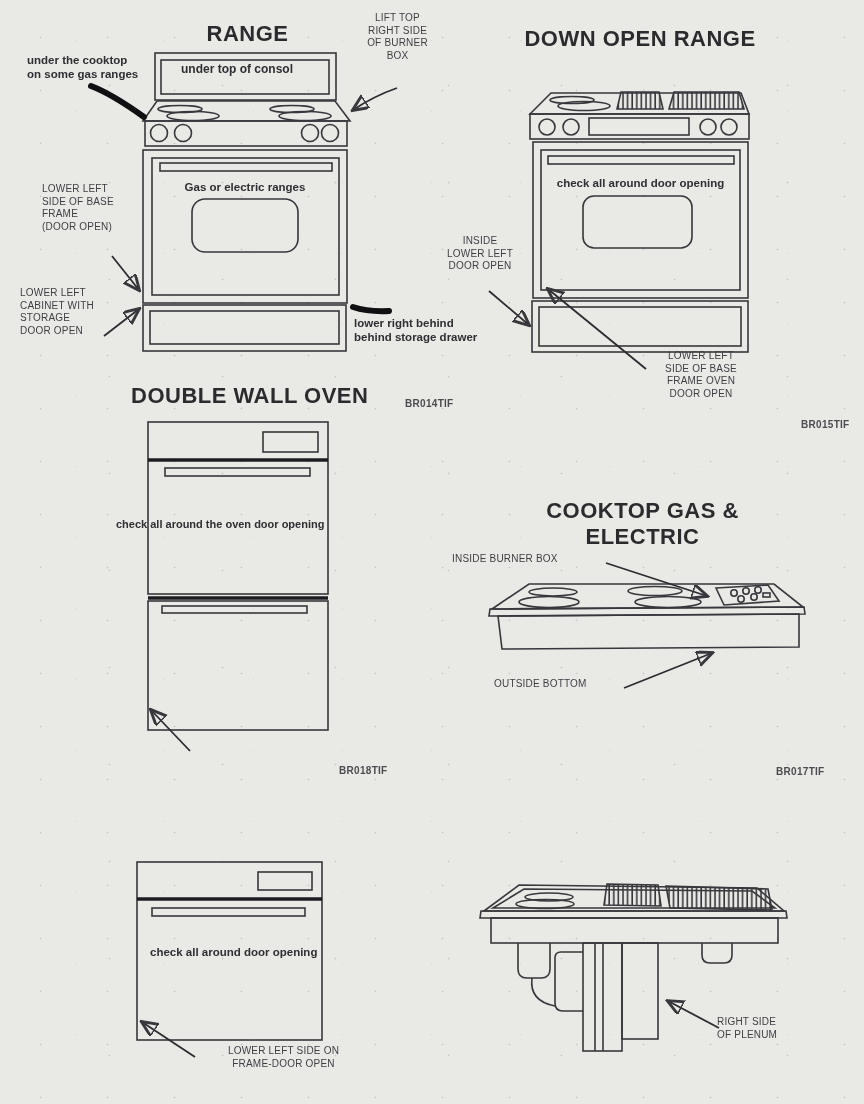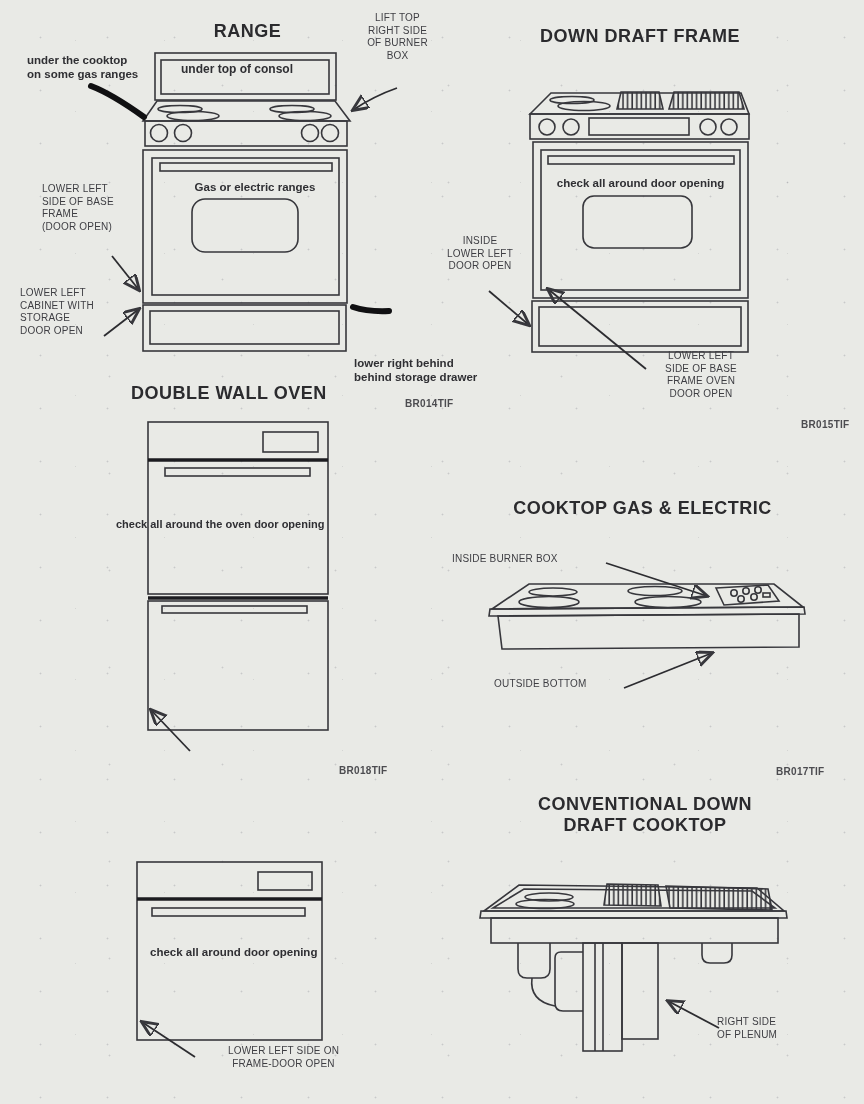--- a/index.html
+++ b/index.html
@@ -18,21 +18,21 @@
   }
   .art{position:absolute;left:0;top:0;}
   .art rect,.art polygon,.art ellipse,.art circle,.art path,.art line{
     fill:none;stroke:#37373c;stroke-width:1.6;
   }
   .art .thick{stroke:#1c1c20;stroke-width:3.4;}
   .art .smudge{stroke:#101012;stroke-width:6;stroke-linecap:round;}
   .art .arrow{stroke:#2c2c30;stroke-width:1.8;}
   .art .hatchfill{fill:url(#hatchV);}
   .lbl{position:absolute;white-space:pre-line;}
-  .t{font-size:18px;font-weight:700;color:#2b2b2e;letter-spacing:.5px;line-height:1.18;}
+  .t{font-size:22px;font-weight:700;color:#2b2b2e;letter-spacing:.5px;line-height:1.18;}
   .u{font-size:10px;font-weight:500;color:#3e3e43;letter-spacing:.2px;line-height:1.26;}
   .b{font-size:11.5px;font-weight:700;color:#2f2f33;line-height:1.22;}
   .c{font-size:10px;font-weight:700;color:#4c4c50;letter-spacing:.3px;}
   .ctr{text-align:center;}
 </style>
 </head>
 <body>
 
 <div class="page">
 
@@ -166,33 +166,33 @@
   </svg>
 
   <div class="lbl t ctr" style="left:160px;top:21px;width:175px;">RANGE</div>
   <div class="lbl u ctr" style="left:345px;top:12px;width:105px;">LIFT TOP
 RIGHT SIDE
 OF BURNER
 BOX</div>
   <div class="lbl b" style="left:27px;top:53px;">under the cooktop
 on some gas ranges</div>
   <div class="lbl b ctr" style="left:161px;top:62px;width:152px;font-size:12px;">under top of consol</div>
-  <div class="lbl b ctr" style="left:143px;top:180px;width:204px;padding-left:10px;">Gas or electric ranges</div>
+  <div class="lbl b ctr" style="left:143px;top:180px;width:204px;">Gas or electric ranges</div>
   <div class="lbl u" style="left:42px;top:183px;">LOWER LEFT
 SIDE OF BASE
 FRAME
 (DOOR OPEN)</div>
   <div class="lbl u" style="left:20px;top:287px;">LOWER LEFT
 CABINET WITH
 STORAGE
 DOOR OPEN</div>
-  <div class="lbl b" style="left:354px;top:316px;margin-top:40px;">lower right behind
+  <div class="lbl b" style="left:354px;top:316px;">lower right behind
 behind storage drawer</div>
 
-  <div class="lbl t ctr" style="left:500px;top:26px;width:280px;">DOWN DRAFT FRAME</div>
+  <div class="lbl t ctr" style="left:500px;top:26px;width:280px;">DOWN OPEN RANGE</div>
   <div class="lbl b ctr" style="left:533px;top:176px;width:215px;">check all around door opening</div>
   <div class="lbl u ctr" style="left:430px;top:235px;width:100px;">INSIDE
 LOWER LEFT
 DOOR OPEN</div>
   <div class="lbl u ctr" style="left:645px;top:350px;width:112px;">LOWER LEFT
 SIDE OF BASE
 FRAME OVEN
 DOOR OPEN</div>
   <div class="lbl c" style="left:801px;top:419px;">BR015TIF</div>
 
@@ -203,18 +203,16 @@
 
   <div class="lbl t ctr" style="left:490px;top:498px;width:305px;">COOKTOP GAS &amp; ELECTRIC</div>
   <div class="lbl u" style="left:452px;top:553px;">INSIDE BURNER BOX</div>
   <div class="lbl u" style="left:494px;top:678px;">OUTSIDE BOTTOM</div>
   <div class="lbl c" style="left:776px;top:766px;">BR017TIF</div>
 
   <div class="lbl b" style="left:150px;top:945px;">check all around door opening</div>
   <div class="lbl u ctr" style="left:196px;top:1045px;width:175px;">LOWER LEFT SIDE ON
 FRAME-DOOR OPEN</div>
 
-  <div class="lbl t ctr" style="left:495px;top:794px;width:300px;">CONVENTIONAL DOWN
-DRAFT COOKTOP</div>
   <div class="lbl u" style="left:717px;top:1016px;">RIGHT SIDE
 OF PLENUM</div>
 
 </div>
 
 </body></html>

